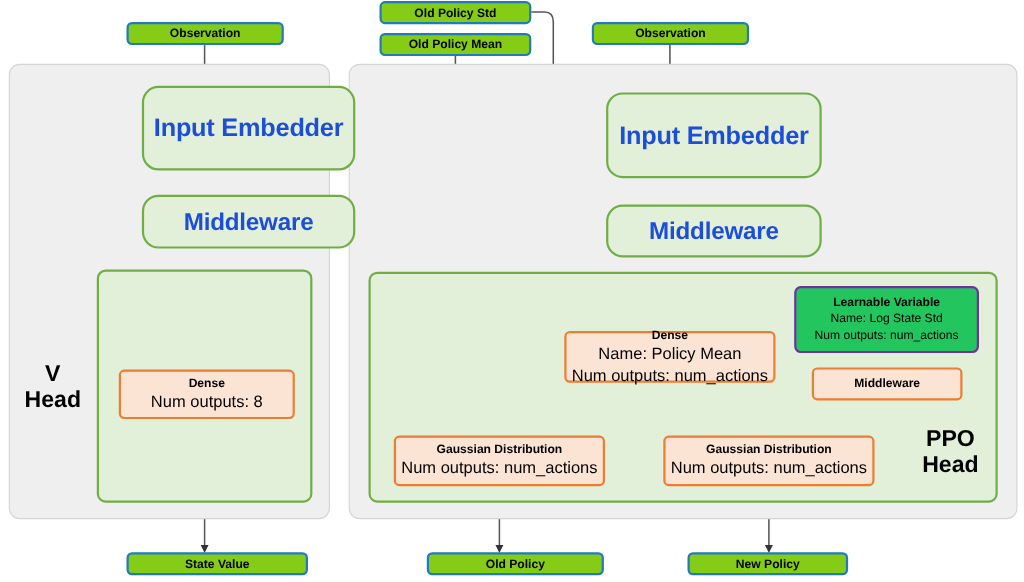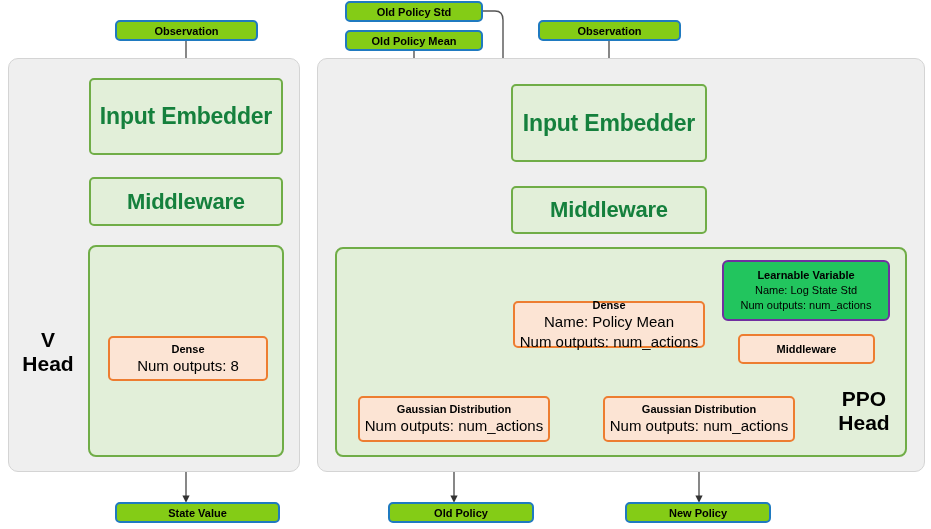--- a/index.html
+++ b/index.html
@@ -31,27 +31,28 @@
   .greenbox {
     background: #e2efd9;
     border: 2px solid #70ad47;
     border-radius: 8px;
   }
 
   
   .module {
     background: #e2efd9;
     border: 2px solid #70ad47;
-    border-radius: 5px;
-    display: flex;
-    align-items: center;
-    justify-content: center;
-    color: #15803d;
+    border-radius: 15px;
+    display: flex;
+    align-items: center;
+    justify-content: center;
+    color: #1d4ed8;
     font-weight: bold;
     letter-spacing: -0.2px;
+    margin-left: 40px;
   }
 
   
   .op {
     background: #fce4d4;
     border: 2px solid #ed7d31;
     border-radius: 5px;
     display: flex;
     flex-direction: column;
     align-items: center;
@@ -201,17 +202,17 @@
     <span class="t2">Num outputs: num_actions</span>
   </div>
 
   <div class="abs op" style="left:603px; top:396px; width:192px; height:46px;">
     <span class="t1">Gaussian Distribution</span>
     <span class="t2">Num outputs: num_actions</span>
   </div>
 
   <div class="abs io" style="left:115px; top:502px; width:165px; height:21px;">State Value</div>
 
-  <div class="abs io" style="left:388px; top:502px; width:146px; height:21px;">Old Policy</div>
+  <div class="abs io" style="left:388px; top:502px; width:161px; height:21px;">Old Policy</div>
 
   <div class="abs io" style="left:625px; top:502px; width:146px; height:21px;">New Policy</div>
 
 </div>
 
 </body></html>

